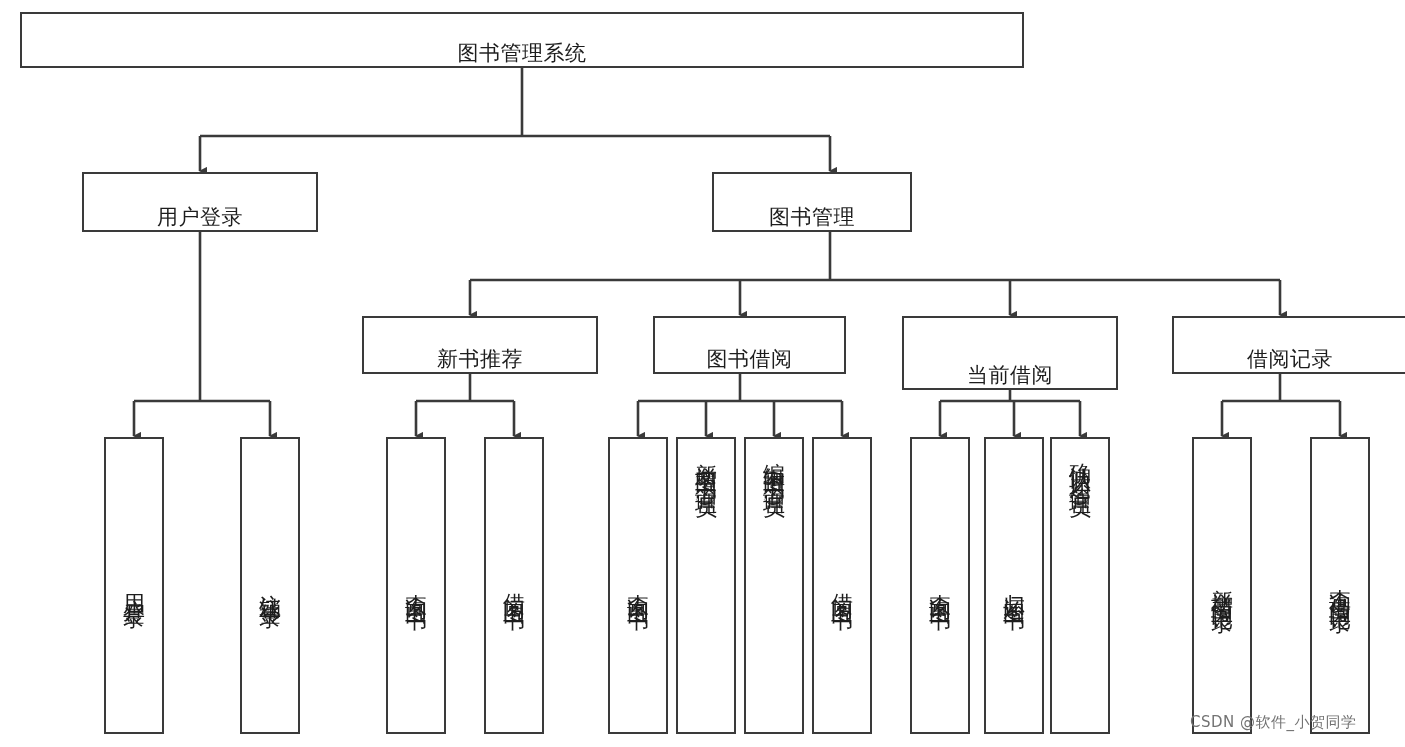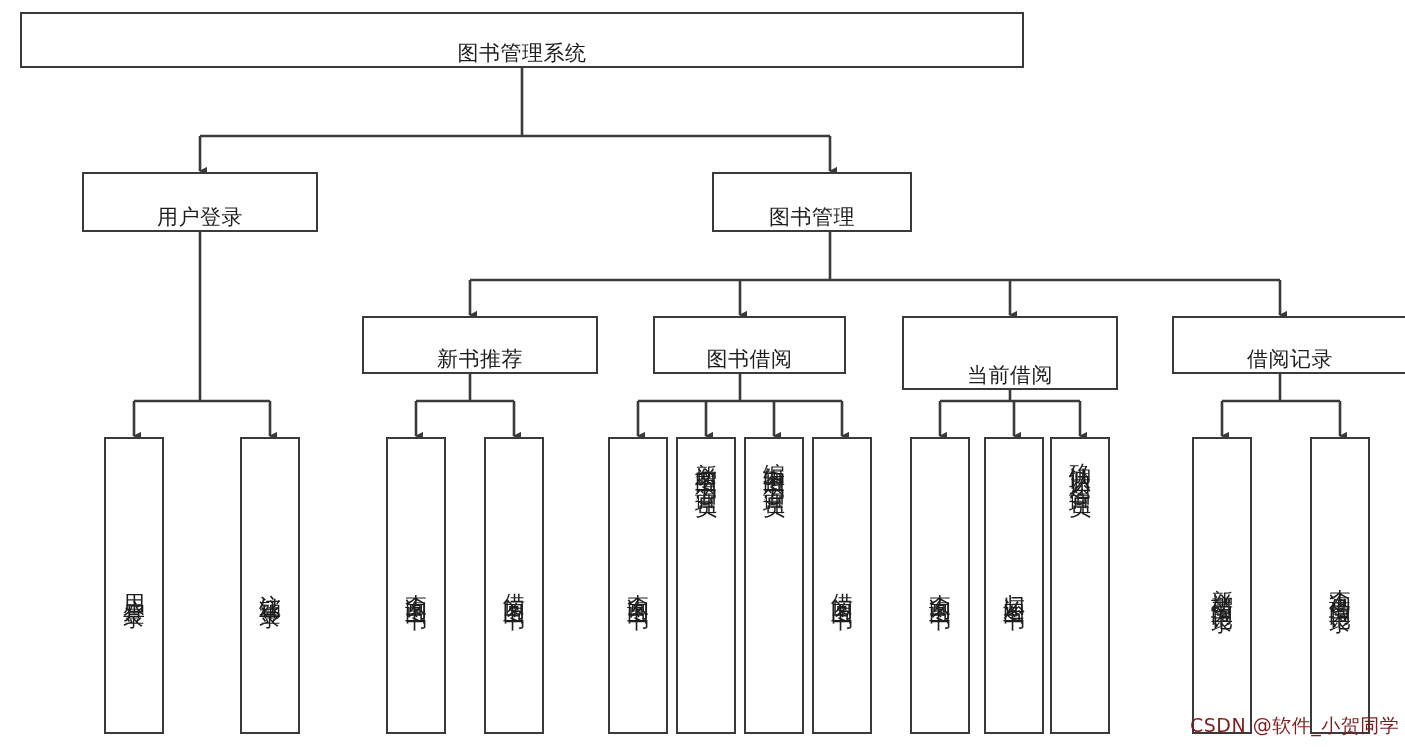--- a/index.html
+++ b/index.html
@@ -57,22 +57,22 @@
     font-size: 22px;
     line-height: 1.0;
     letter-spacing: 5px;
     white-space: pre;
   }
   .node.vertical.center .node-label {
     margin-top: 0;
   }
   #watermark {
     position: absolute;
-    color: #7f1d1d;
-    font-size: 19px;
+    color: #737373;
+    font-size: 15px;
     letter-spacing: 0.5px;
     white-space: nowrap;
     user-select: none;
   }
 </style>
 </head>
 <body>
 
 <div id="diagram-root">
 

